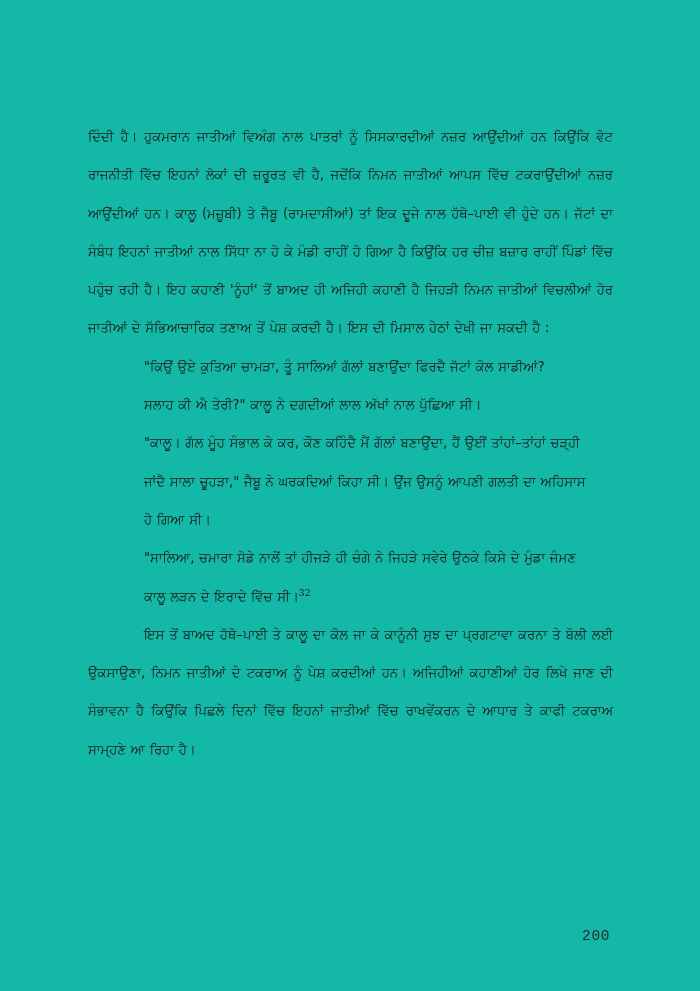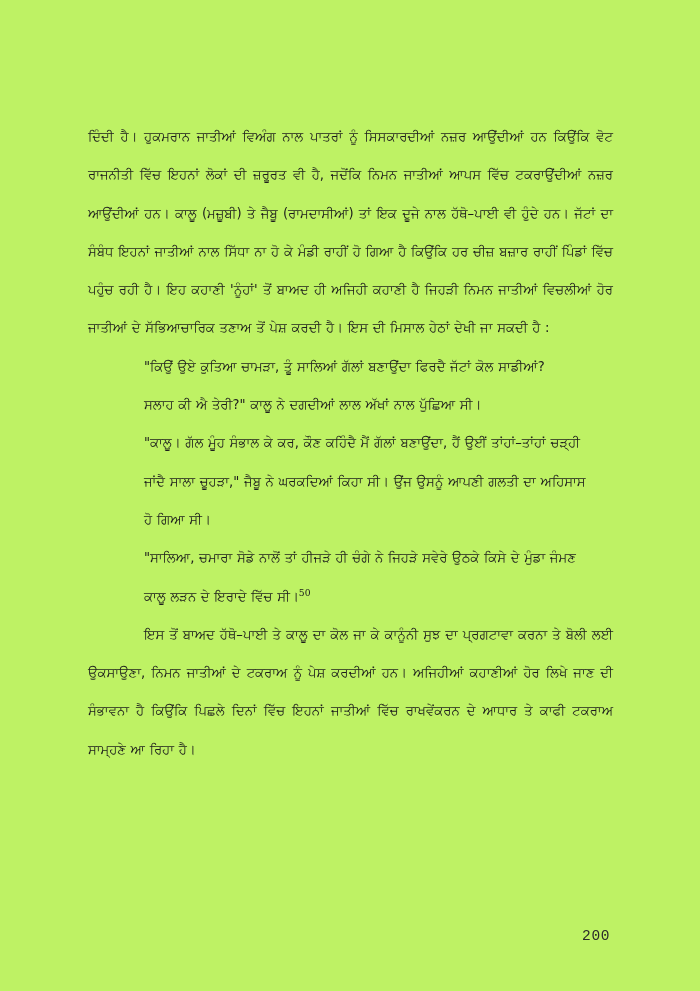--- a/index.html
+++ b/index.html
@@ -11,21 +11,21 @@
   body {
     font-family: "DejaVu Sans", "Liberation Sans", sans-serif;
     color: #1a1a1a;
   }
 
   .page {
     position: relative;
     width: 700px;
     height: 991px;
     margin: 0 auto;
-    background: #bef264;
+    background: #14b8a6;
     overflow: hidden;
     box-sizing: border-box;
   }
 
   .text-column {
     position: absolute;
     left: 88px;
     top: 118px;
     width: 525px;
   }
@@ -105,21 +105,21 @@
     </div>
 
     <div class="quote-block block">
       <span class="quote-line">"ਕਾਲੂ। ਗੱਲ ਮੂੰਹ ਸੰਭਾਲ ਕੇ ਕਰ, ਕੌਣ ਕਹਿੰਦੈ ਮੈਂ ਗੱਲਾਂ ਬਣਾਉਂਦਾ, ਹੈਂ ਉਈਂ ਤਾਂਹਾਂ–ਤਾਂਹਾਂ ਚੜ੍ਹੀ</span>
       <span class="quote-line">ਜਾਂਦੈ ਸਾਲਾ ਚੂਹੜਾ," ਜੈਬੂ ਨੇ ਘਰਕਦਿਆਂ ਕਿਹਾ ਸੀ। ਉਂਜ ਉਸਨੂੰ ਆਪਣੀ ਗਲਤੀ ਦਾ ਅਹਿਸਾਸ</span>
       <span class="quote-line last-line">ਹੋ ਗਿਆ ਸੀ।</span>
     </div>
 
     <div class="quote-block block">
       <span class="quote-line">"ਸਾਲਿਆ, ਚਮਾਰਾ ਸੋਡੇ ਨਾਲੋਂ ਤਾਂ ਹੀਜੜੇ ਹੀ ਚੰਗੇ ਨੇ ਜਿਹੜੇ ਸਵੇਰੇ ਉਠਕੇ ਕਿਸੇ ਦੇ ਮੁੰਡਾ ਜੰਮਣ</span>
-      <span class="quote-line last-line"><span>ਕਾਲੂ ਲੜਨ ਦੇ ਇਰਾਦੇ ਵਿੱਚ ਸੀ।</span><sup class="footnote-ref">50</sup></span>
+      <span class="quote-line last-line"><span>ਕਾਲੂ ਲੜਨ ਦੇ ਇਰਾਦੇ ਵਿੱਚ ਸੀ।</span><sup class="footnote-ref">32</sup></span>
     </div>
 
     <p class="para indented block">ਇਸ ਤੋਂ ਬਾਅਦ ਹੱਥੋ–ਪਾਈ ਤੇ ਕਾਲੂ ਦਾ ਕੋਲ ਜਾ ਕੇ ਕਾਨੂੰਨੀ ਸੁਝ ਦਾ ਪ੍ਰਗਟਾਵਾ ਕਰਨਾ ਤੇ ਬੋਲੀ ਲਈ ਉਕਸਾਉਣਾ, ਨਿਮਨ ਜਾਤੀਆਂ ਦੇ ਟਕਰਾਅ ਨੂੰ ਪੇਸ਼ ਕਰਦੀਆਂ ਹਨ। ਅਜਿਹੀਆਂ ਕਹਾਣੀਆਂ ਹੋਰ ਲਿਖੇ ਜਾਣ ਦੀ ਸੰਭਾਵਨਾ ਹੈ ਕਿਉਂਕਿ ਪਿਛਲੇ ਦਿਨਾਂ ਵਿੱਚ ਇਹਨਾਂ ਜਾਤੀਆਂ ਵਿੱਚ ਰਾਖਵੇਂਕਰਨ ਦੇ ਆਧਾਰ ਤੇ ਕਾਫੀ ਟਕਰਾਅ ਸਾਮ੍ਹਣੇ ਆ ਰਿਹਾ ਹੈ।</p>
 
 
   </div>
 
   <div class="page-number">200</div>
 
 </div>

